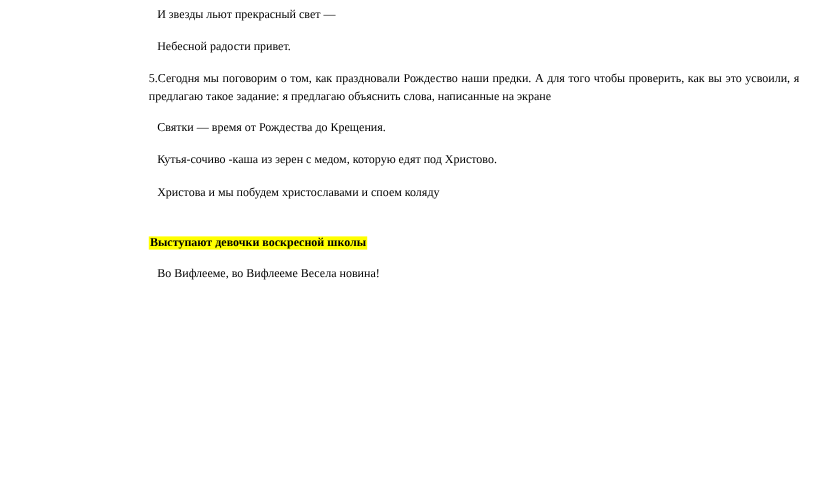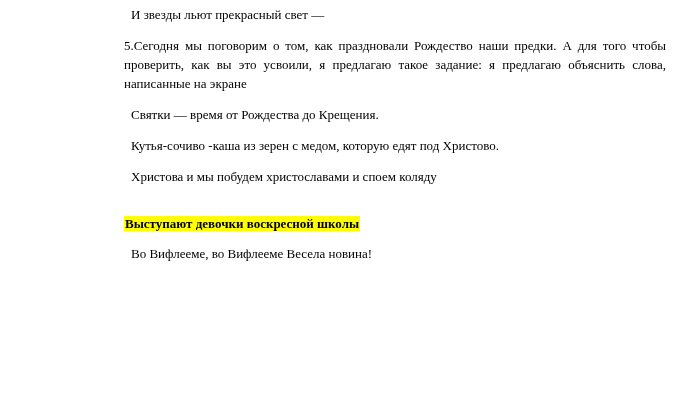--- a/index.html
+++ b/index.html
@@ -16,21 +16,21 @@
   }
   .page {
     position: relative;
     width: 700px;
     height: 410px;
     background: #ffffff;
     box-sizing: border-box;
     padding: 6px 34px 0 131px;
   }
   .para {
-    font-size: 13px;
+    font-size: 10px;
     line-height: 1.46;
     text-align: justify;
     text-justify: inter-word;
     margin: 0 0 12px 0;
     white-space: pre-wrap;
   }
   .para.hang {
     margin-left: -7px;
   }
   .highlight {
@@ -47,20 +47,21 @@
     margin-bottom: 0;
   }
 </style>
 </head>
 <body>
 
 <div class="page">
 
   <p class="para">И звезды льют прекрасный свет —</p>
 
+  <p class="para">Небесной радости привет.</p>
 
   <p class="para hang">5.Сегодня мы поговорим о том, как праздновали Рождество наши предки. А для того чтобы проверить, как вы это усвоили, я предлагаю такое задание: я предлагаю объяснить слова, написанные на экране</p>
 
   <p class="para">Святки — время от Рождества до Крещения.</p>
 
   <p class="para">Кутья-сочиво -каша из зерен с медом, которую едят под Христово.</p>
 
 
 
   <p class="para">Христова и мы побудем христославами и споем коляду</p>

